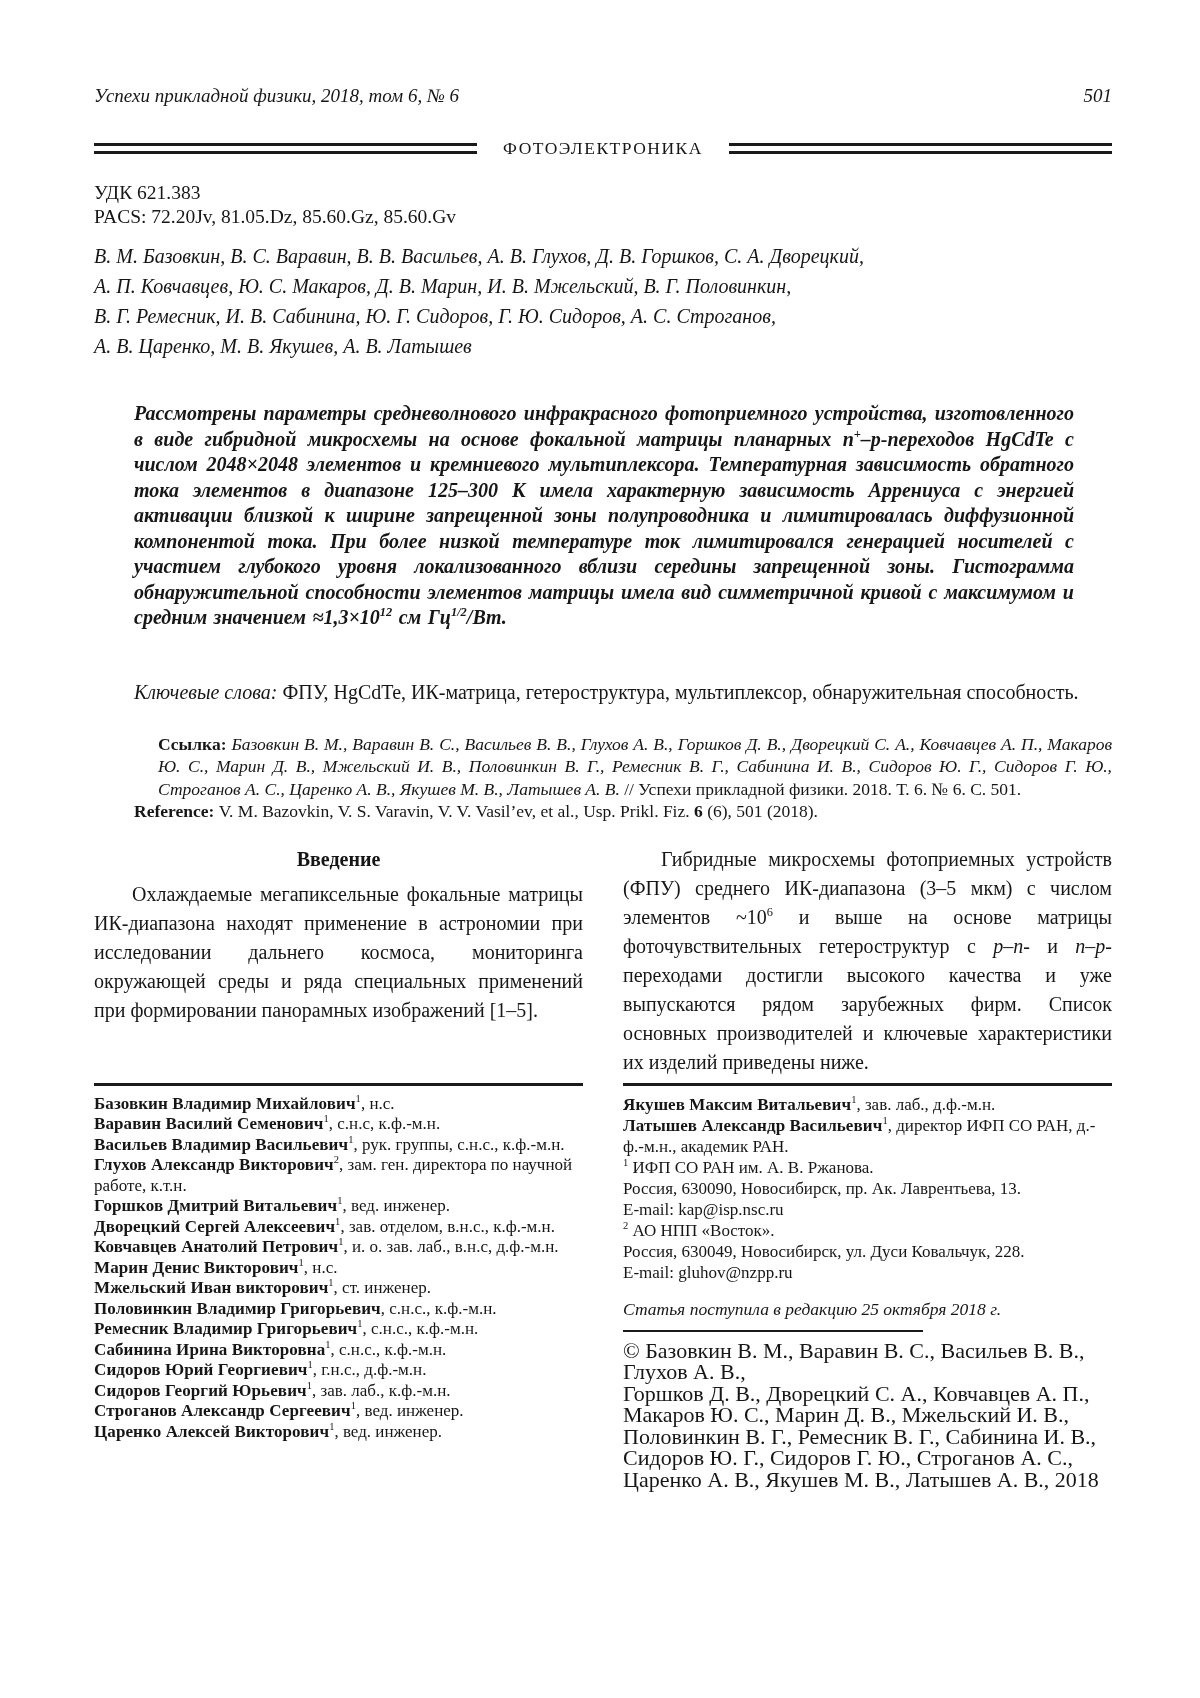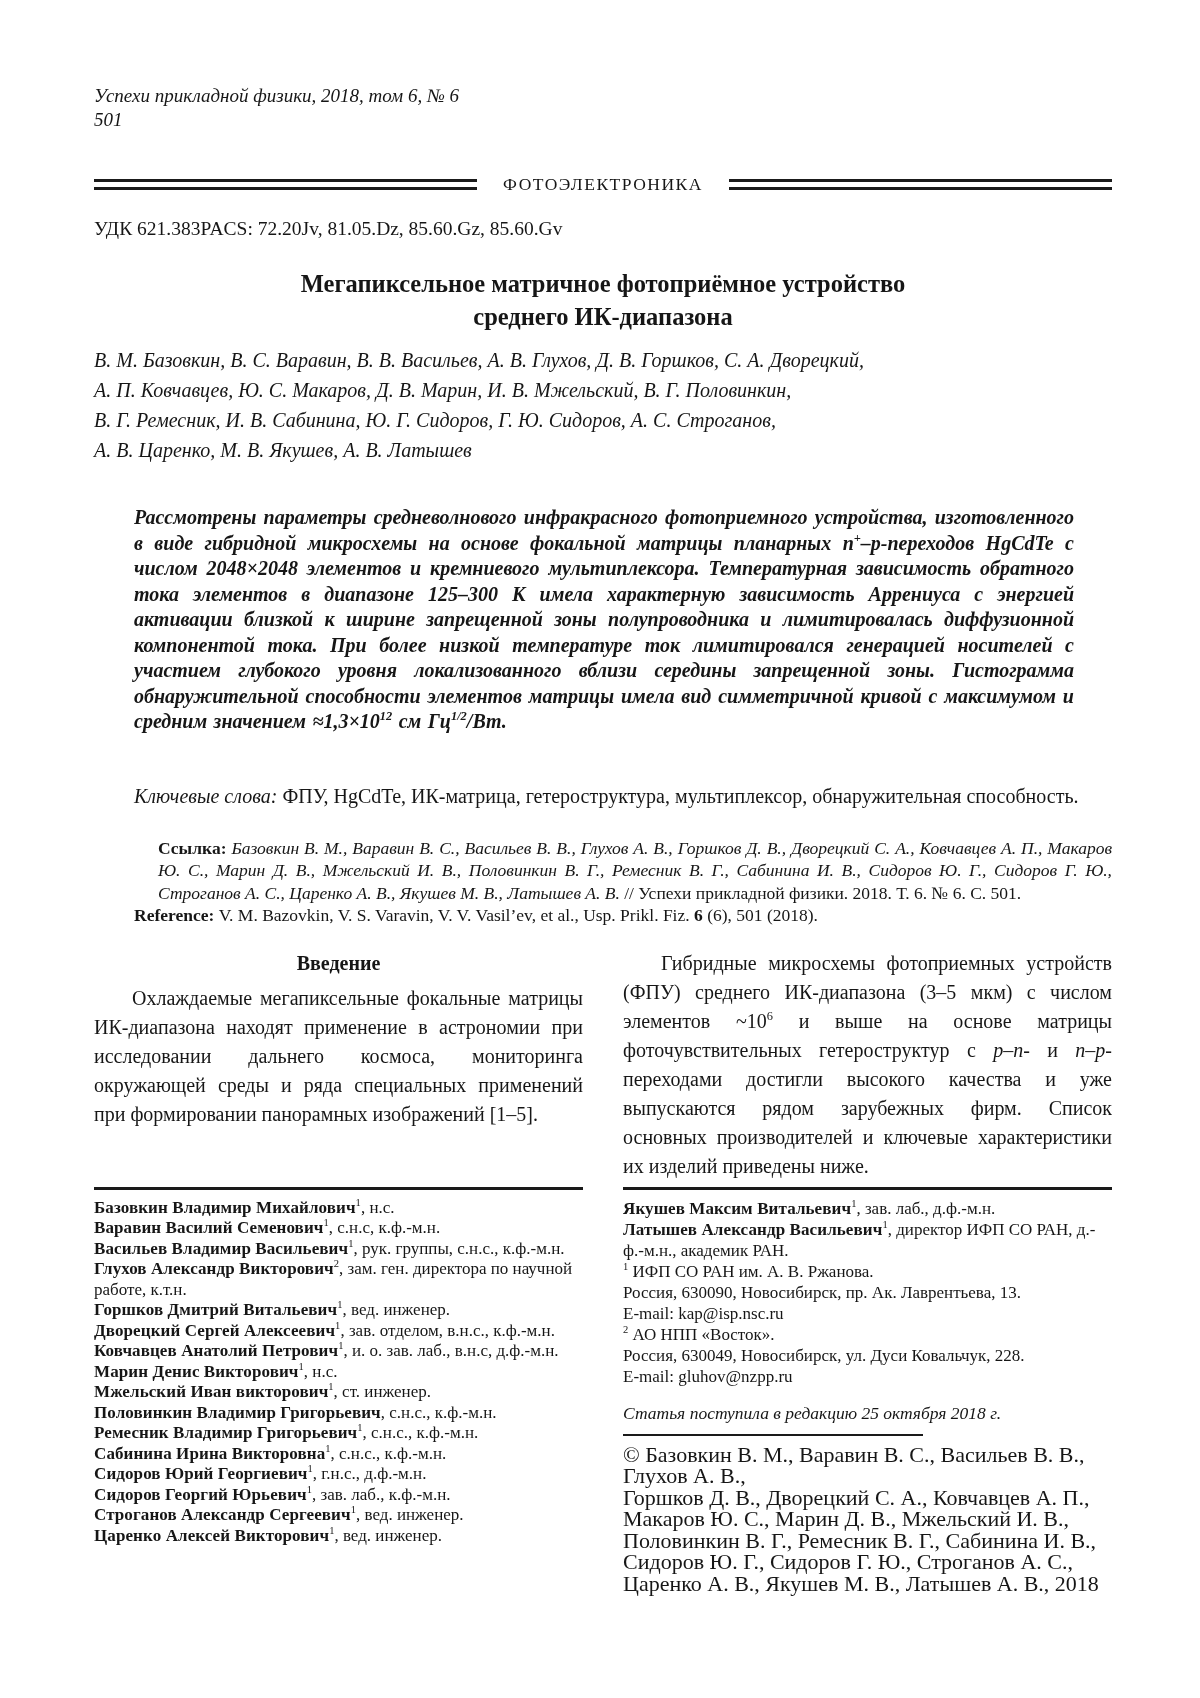--- a/index.html
+++ b/index.html
@@ -3,27 +3,27 @@
 <meta charset="utf-8">
 <style>
   html,body{margin:0;padding:0;background:#e8e8e8;}
   .page{width:1200px;height:1698px;background:#ffffff;margin:0 auto;position:relative;
         font-family:"Liberation Serif","DejaVu Serif",serif;color:#161616;box-sizing:border-box;}
   .inner{padding:84px 88px 0 94px;}
   sup{font-size:62%;line-height:0;vertical-align:super;}
   .b{font-weight:bold;font-style:normal;}
   .i{font-style:italic;}
 
-  .runhead{display:flex;justify-content:space-between;font-style:italic;font-size:19px;line-height:24px;flex-direction:column;}
+  .runhead{display:flex;justify-content:space-between;font-style:italic;font-size:19px;line-height:24px;}
 
-  .banner{display:flex;align-items:center;gap:26px;margin-top:42px;}
+  .banner{display:flex;align-items:center;gap:26px;margin-top:30px;}
   .dblrule{flex:1;height:11px;box-sizing:border-box;border-top:3.5px solid #1a1a1a;border-bottom:3.5px solid #1a1a1a;}
   .banner-label{font-size:17.5px;letter-spacing:1.5px;white-space:nowrap;}
 
-  .udkrow{display:flex;justify-content:flex-start;margin-top:22px;font-size:19.5px;line-height:24px;}
+  .udkrow{display:flex;justify-content:flex-end;margin-top:22px;font-size:19.5px;line-height:24px;flex-direction:column;}
 
   .title{margin-top:26px;text-align:center;font-weight:bold;font-size:24.5px;line-height:33px;}
   .authors{margin-top:12px;font-style:italic;font-size:20px;line-height:30px;}
 
   .abstract{margin:40px 38px 0 40px;text-align:justify;font-weight:bold;font-style:italic;
             font-size:20px;line-height:25.5px;word-spacing:1.5px;}
   .keywords{margin:48px 0 0 40px;text-align:justify;font-size:20px;line-height:26px;}
   .citation{margin:28px 0 0 64px;font-size:17.5px;line-height:22.5px;text-align:justify;}
   .reference{margin:0 0 0 40px;font-size:17.5px;line-height:22.5px;}
 
@@ -56,25 +56,20 @@
       <div class="dblrule"></div>
       <div class="banner-label">ФОТОЭЛЕКТРОНИКА</div>
       <div class="dblrule"></div>
     </div>
 
     <div class="udkrow">
       <span>УДК 621.383</span>
       <span>PACS: 72.20Jv, 81.05.Dz, 85.60.Gz, 85.60.Gv</span>
     </div>
 
-    <div class="title">
-
-    <div>Мегапиксельное матричное фотоприёмное устройство</div>
-        <div>среднего ИК-диапазона</div>
-      </div>
 
     <div class="authors">
 
     <div>В. М. Базовкин, В. С. Варавин, В. В. Васильев, А. В. Глухов, Д. В. Горшков, С. А. Дворецкий,</div>
         <div>А. П. Ковчавцев, Ю. С. Макаров, Д. В. Марин, И. В. Мжельский, В. Г. Половинкин,</div>
         <div>В. Г. Ремесник, И. В. Сабинина, Ю. Г. Сидоров, Г. Ю. Сидоров, А. С. Строганов,</div>
         <div>А. В. Царенко, М. В. Якушев, А. В. Латышев</div>
       </div>
 
     <p class="abstract"><span>Рассмотрены параметры средневолнового инфракрасного фотоприемного устройства, изготовленного в виде гибридной микросхемы на основе фокальной матрицы планарных n</span><sup>+</sup><span>–p-переходов HgCdTe с числом 2048×2048 элементов и кремниевого мультиплексора. Температурная зависимость обратного тока элементов в диапазоне 125–300 К имела характерную зависимость Аррениуса с энергией активации близкой к ширине запрещенной зоны полупроводника и лимитировалась диффузионной компонентой тока. При более низкой температуре ток лимитировался генерацией носителей с участием глубокого уровня локализованного вблизи середины запрещенной зоны. Гистограмма обнаружительной способности элементов матрицы имела вид симметричной кривой с максимумом и средним значением ≈1,3×10</span><sup>12</sup><span> см Гц</span><sup>1/2</sup><span>/Вт.</span></p>

